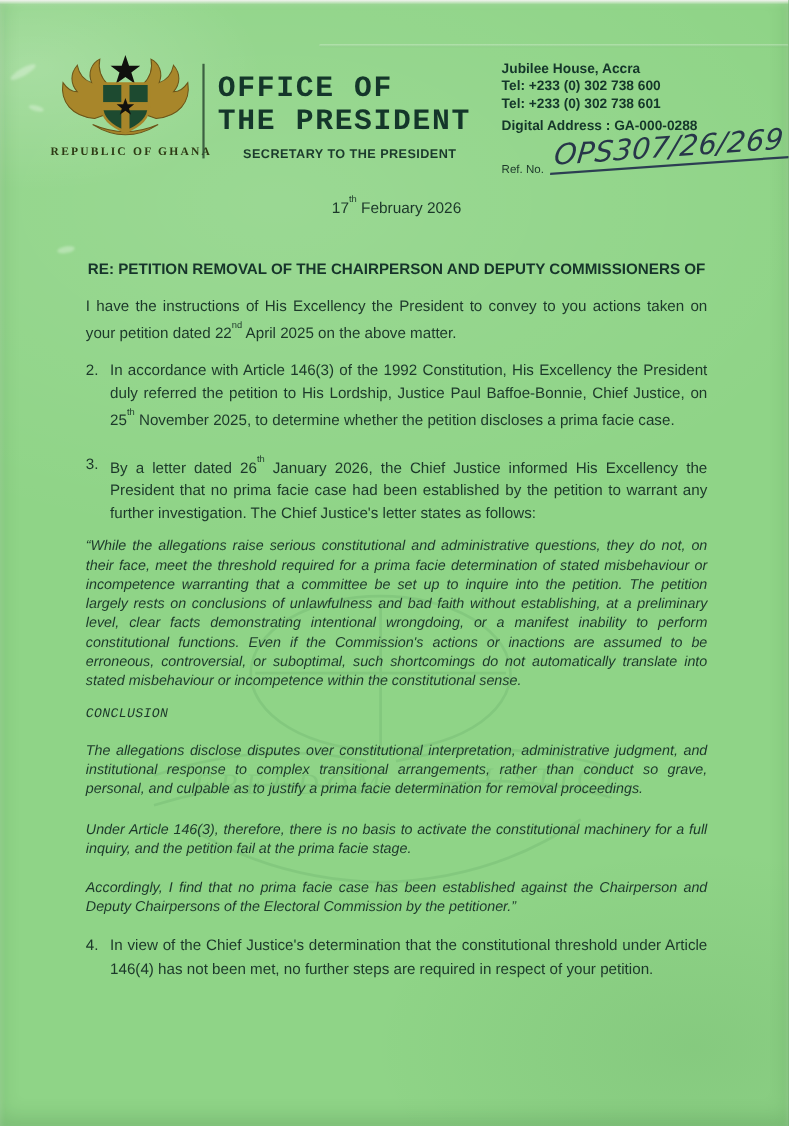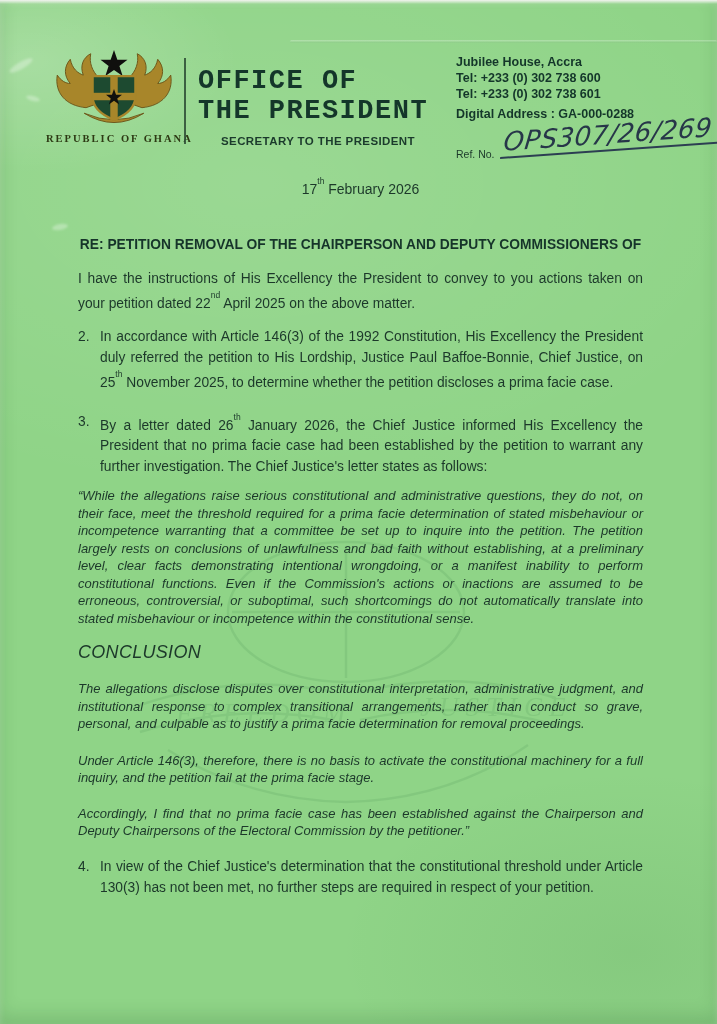--- a/index.html
+++ b/index.html
@@ -127,21 +127,21 @@
   .numbered .numtext { flex: 1; font-size: 13.8px; line-height: 21px; text-align: justify; }
   .numbered.tight { margin-bottom: 10px; }
   .numbered.last { margin-bottom: 0; }
   .quote {
     margin: 0 0 15px 0;
     font-style: italic;
     font-size: 13px; line-height: 17.5px; text-align: justify;
   }
   .conclusion-h {
     margin: 0 0 17px 0;
-    font-style: italic; font-size: 18px; letter-spacing: 0.3px;
+    font-style: italic; font-size: 12px; letter-spacing: 0.3px; font-family: Liberation Mono, monospace;
   }
   .cp1 { margin-bottom: 19px; }
   .cp2 { margin-bottom: 18px; }
   .cp3 { margin-bottom: 16px; }
   .content sup { font-size: 8.5px; position: relative; top: -4px; letter-spacing: 0; }
 </style>
 </head>
 <body>
 
 <div class="page">
@@ -224,16 +224,16 @@
     <p class="quote">“While the allegations raise serious constitutional and administrative questions, they do not, on their face, meet the threshold required for a prima facie determination of stated misbehaviour or incompetence warranting that a committee be set up to inquire into the petition. The petition largely rests on conclusions of unlawfulness and bad faith without establishing, at a preliminary level, clear facts demonstrating intentional wrongdoing, or a manifest inability to perform constitutional functions. Even if the Commission's actions or inactions are assumed to be erroneous, controversial, or suboptimal, such shortcomings do not automatically translate into stated misbehaviour or incompetence within the constitutional sense.</p>
 
     <p class="conclusion-h">CONCLUSION</p>
 
     <p class="quote cp1">The allegations disclose disputes over constitutional interpretation, administrative judgment, and institutional response to complex transitional arrangements, rather than conduct so grave, personal, and culpable as to justify a prima facie determination for removal proceedings.</p>
     <p class="quote cp2">Under Article 146(3), therefore, there is no basis to activate the constitutional machinery for a full inquiry, and the petition fail at the prima facie stage.</p>
     <p class="quote cp3">Accordingly, I find that no prima facie case has been established against the Chairperson and Deputy Chairpersons of the Electoral Commission by the petitioner.”</p>
 
     <div class="numbered last">
       <span class="num">4.</span>
-      <span class="numtext">In view of the Chief Justice's determination that the constitutional threshold under Article 130(3) has not been met, no further steps are required in respect of your petition.</span>
+      <span class="numtext">In view of the Chief Justice's determination that the constitutional threshold under Article 146(4) has not been met, no further steps are required in respect of your petition.</span>
     </div>
   </main>
 </div>
 
 </body></html>

